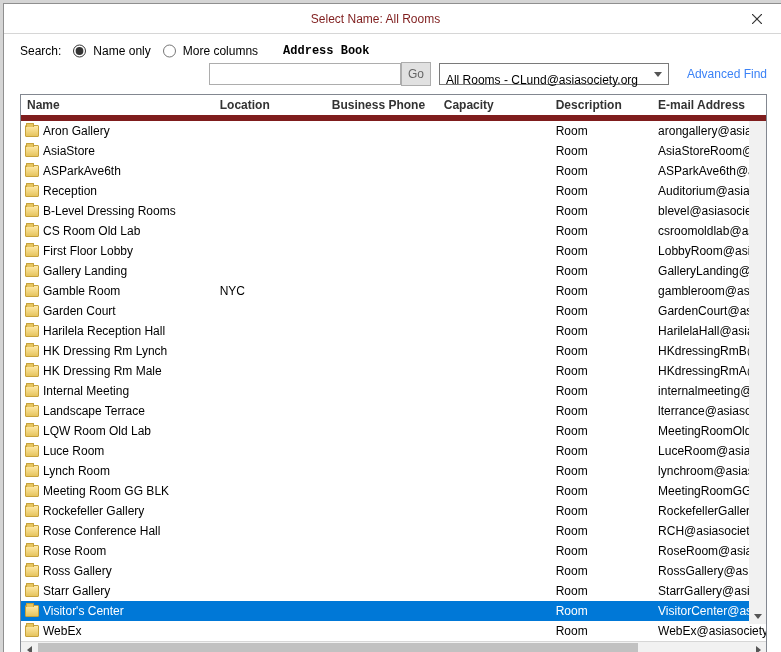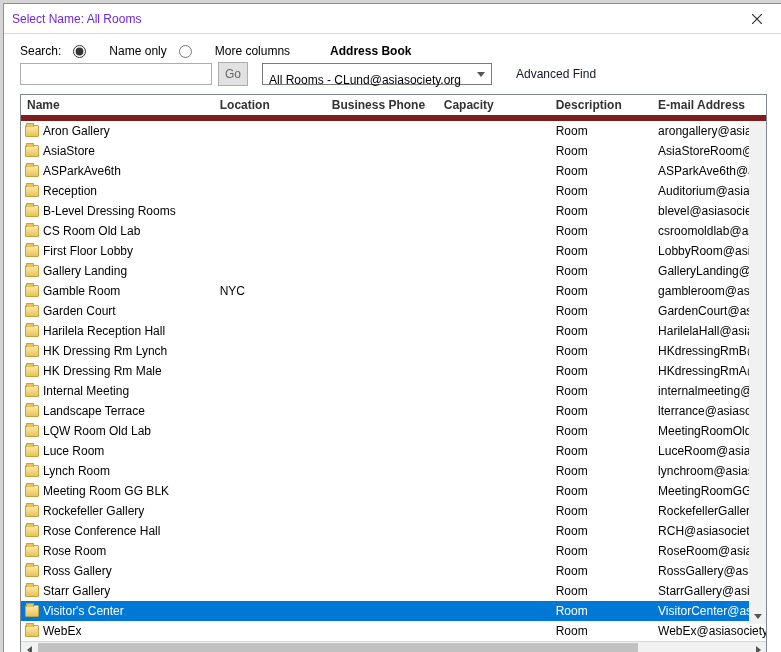--- a/index.html
+++ b/index.html
@@ -1,33 +1,33 @@
 <!DOCTYPE html>
 <html><head>
 <meta charset="utf-8">
 <style>
 * { box-sizing: border-box; font-family: "Segoe UI", Tahoma, sans-serif; font-size: 12px; }
 body { margin: 0; background: #d5d5d5; padding: 3px; }
 .window { width: 781px; height: 652px; background: #fff; border: 1px solid #8f8f8f; position: relative; display: flex; flex-direction: column; }
 .titlebar { height: 30px; display: flex; align-items: center; padding: 0 8px; border-bottom: 1px solid #d6d6d6; }
-.titlebar-title { color: #6d28d9; flex: 1; }
+.titlebar-title { color: #7f1d1d; flex: 1; text-align: center; }
 .close-btn { width: 36px; height: 30px; display: flex; align-items: center; justify-content: center; cursor: pointer; font-size: 14px; }
 .close-btn svg { width: 10px; height: 10px; }
 .content { padding: 10px 16px 12px 16px; flex: 1; display: flex; flex-direction: column; }
 .search-row1 { display: flex; align-items: center; gap: 12px; margin-bottom: 4px; }
 .search-label { font-weight: normal; }
-.radio-group { display: flex; align-items: center; gap: 20px; }
+.radio-group { display: flex; gap: 4px; }
 input[type=radio] { margin: 0 3px 0 0; accent-color: #333; }
-.ab-label { font-weight: bold; margin-left: 28px; }
-.search-row2 { display: flex; align-items: center; gap: 6px; margin-bottom: 8px; }
+.ab-label { font-weight: bold; margin-left: 13px; font-family: Liberation Mono, monospace; }
+.search-row2 { display: flex; align-items: center; margin-bottom: 8px; justify-content: flex-end; }
 .search-input { width: 192px; height: 22px; border: 1px solid #adadad; padding: 0 4px; }
 .go-btn { width: 30px; height: 24px; background: #e1e1e1; border: 1px solid #adadad; color: #666; cursor: default; }
 .ab-select { width: 230px; height: 22px; border: 1px solid #7a7a7a; padding: 12px 18px 0 6px; background: #fff; position: relative; display: flex; align-items: center; margin-left: 8px; }
 .ab-select::after { content: ""; position: absolute; right: 6px; top: 8px; border-left: 4px solid transparent; border-right: 4px solid transparent; border-top: 5px solid #555; }
-.adv-find { color: #0f172a; margin-left: 18px; cursor: pointer; }
+.adv-find { color: #3b82f6; margin-left: 18px; cursor: pointer; }
 .list-wrap { border: 1px solid #828790; flex: 1; display: flex; flex-direction: column; min-height: 0; }
 .list-header { display: flex; background: #fff; border-bottom: 6px solid #7f1d1d; color: #333; font-weight: bold; }
 .list-header .col, .row .col { padding: 3px 6px; white-space: nowrap; overflow: hidden; }
 .col-name { width: 200px; display: flex; align-items: center; gap: 4px; }
 .col-loc { width: 116px; }
 .col-phone { width: 116px; }
 .col-cap { width: 116px; }
 .col-desc { width: 106px; }
 .col-email { width: 118px; }
 .list-body { flex: 1; overflow: hidden; position: relative; }

